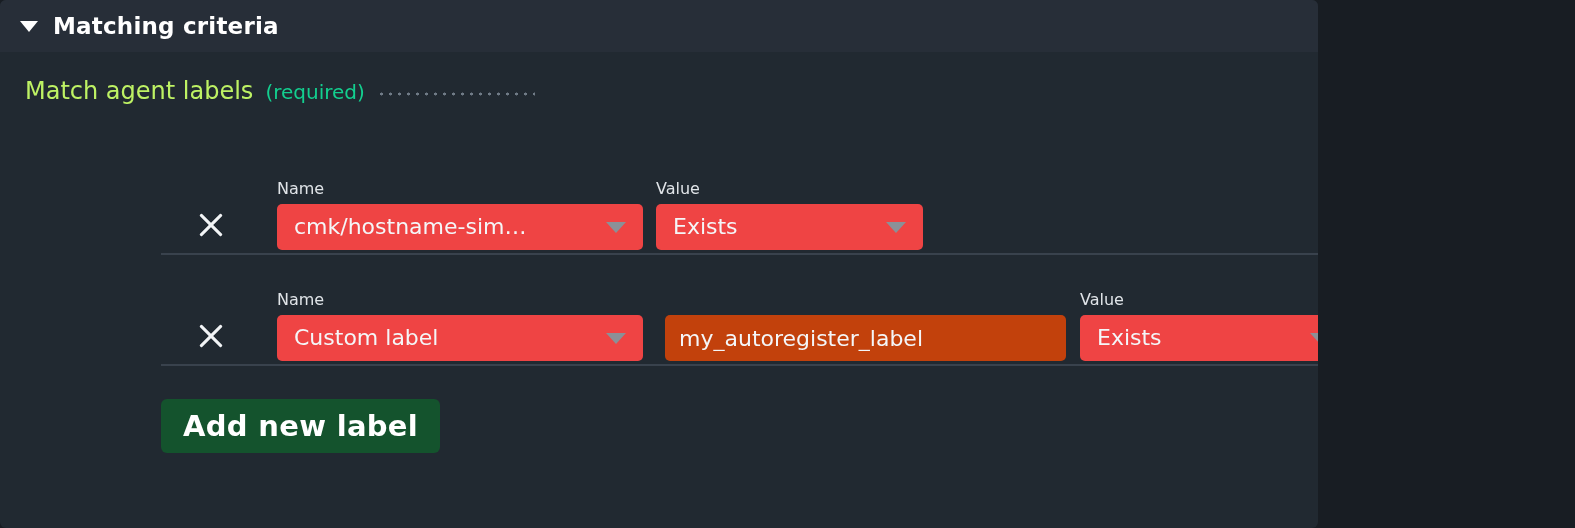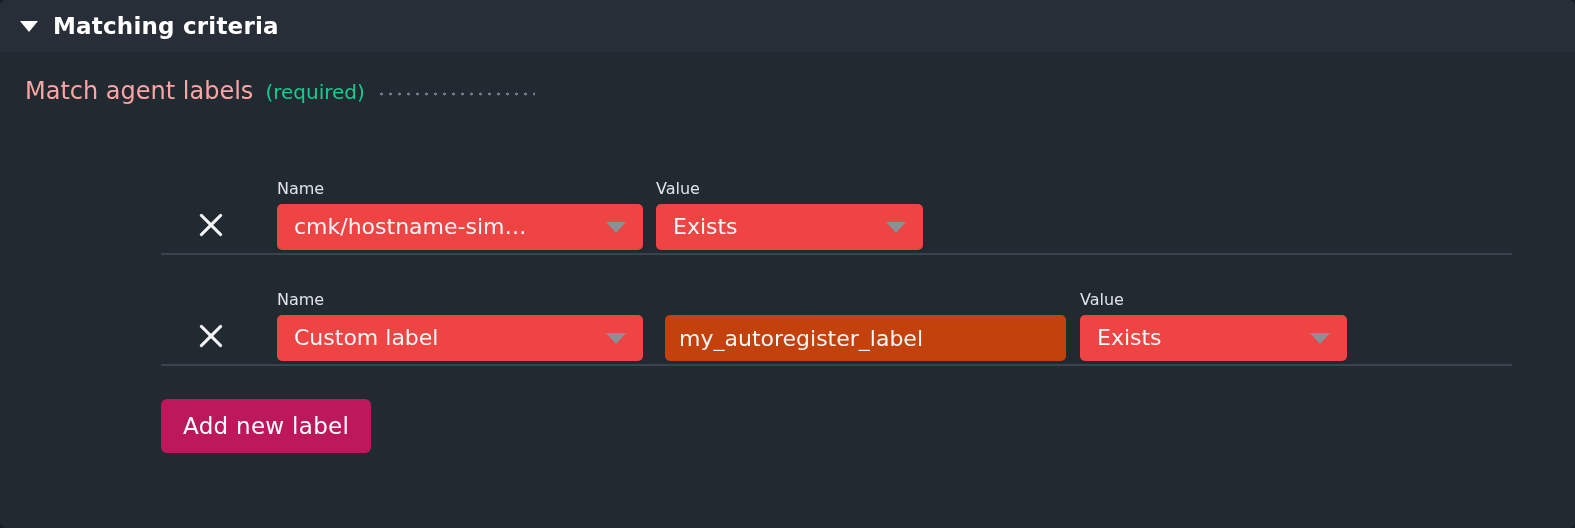--- a/index.html
+++ b/index.html
@@ -13,21 +13,21 @@
     height: 528px;
     overflow: hidden;
     font-family: "DejaVu Sans", "Liberation Sans", sans-serif;
     -webkit-font-smoothing: antialiased;
   }
 
   .panel {
     position: absolute;
     left: 0;
     top: 0;
-    width: 1575px;
+    width: 1318px;
     height: 528px;
     background: #212931;
     border-radius: 6px;
     overflow: hidden;
   }
 
   
   .panel-header {
     position: absolute;
     left: 0;
@@ -69,21 +69,21 @@
 
   .field-title-row {
     position: absolute;
     left: 25px;
     top: 25px;
     display: flex;
     align-items: baseline;
     white-space: nowrap;
   }
   .field-title {
-    color: #fca5a5;
+    color: #bef264;
     font-size: 24px;
     font-weight: normal;
   }
   .field-required {
     color: #13cf8f;
     font-size: 20px;
     margin-left: 12px;
   }
   .dot-leader {
     display: inline-block;
@@ -215,24 +215,24 @@
   .r1-name  { left: 277px; width: 366px; }
   .r1-text  { left: 665px; width: 401px; }
   .r1-value { left: 1080px; width: 267px; }
 
   
   .add-button {
     position: absolute;
     left: 161px;
     top: 347px;
     height: 54px;
-    background: #be185d;
+    background: #14532d;
     color: #ffffff;
-    font-size: 23px;
-    font-weight: normal;
+    font-size: 29px;
+    font-weight: bold;
     border: 0;
     border-radius: 6px;
     padding: 0 22px;
     cursor: pointer;
     font-family: "DejaVu Sans", "Liberation Sans", sans-serif;
     letter-spacing: .3px;
   }
 </style>
 </head>
 <body>

